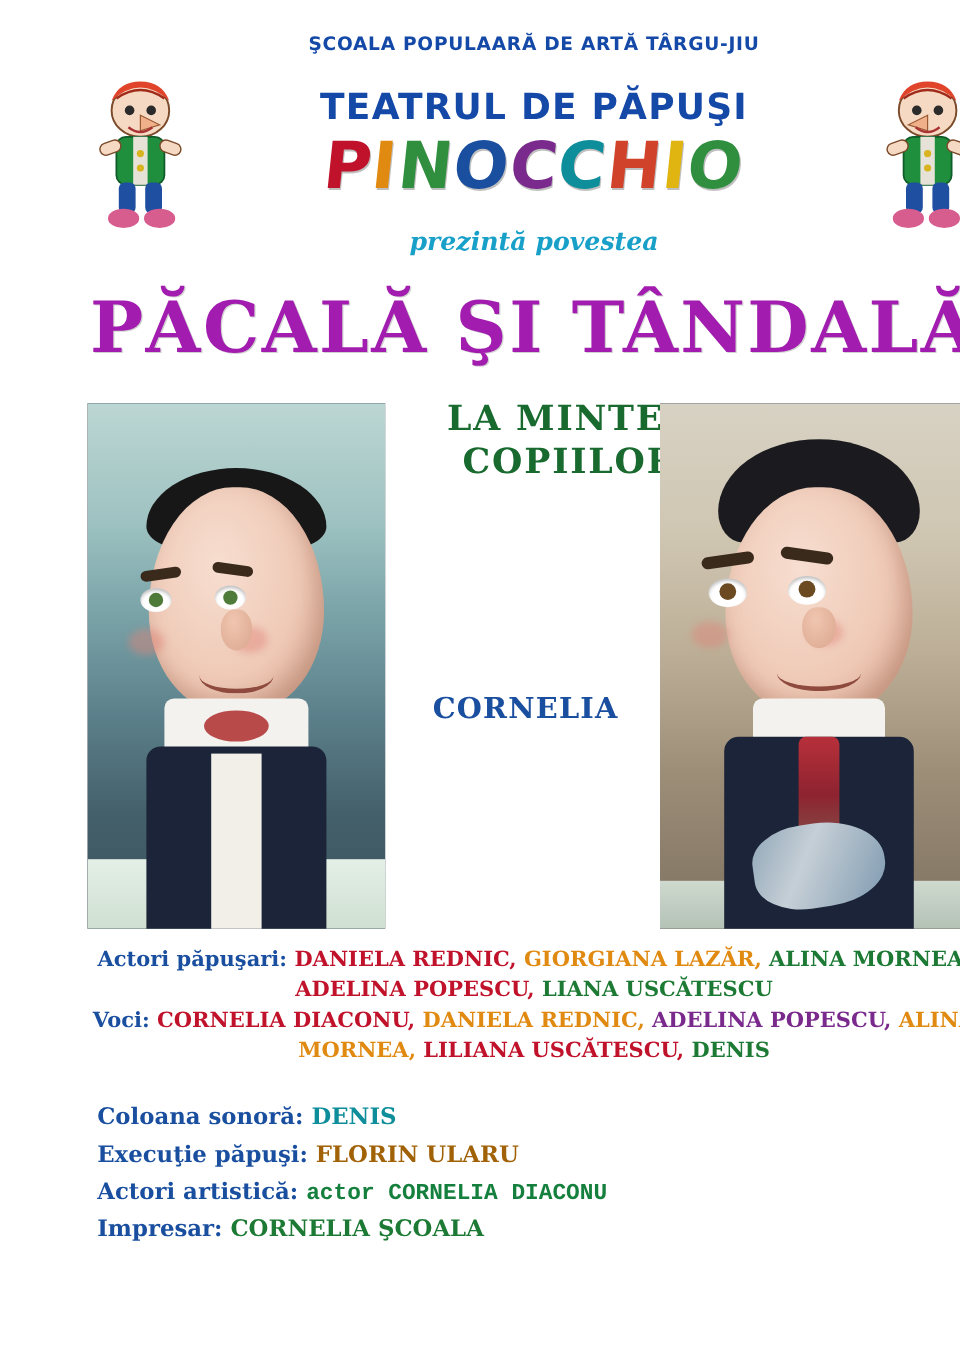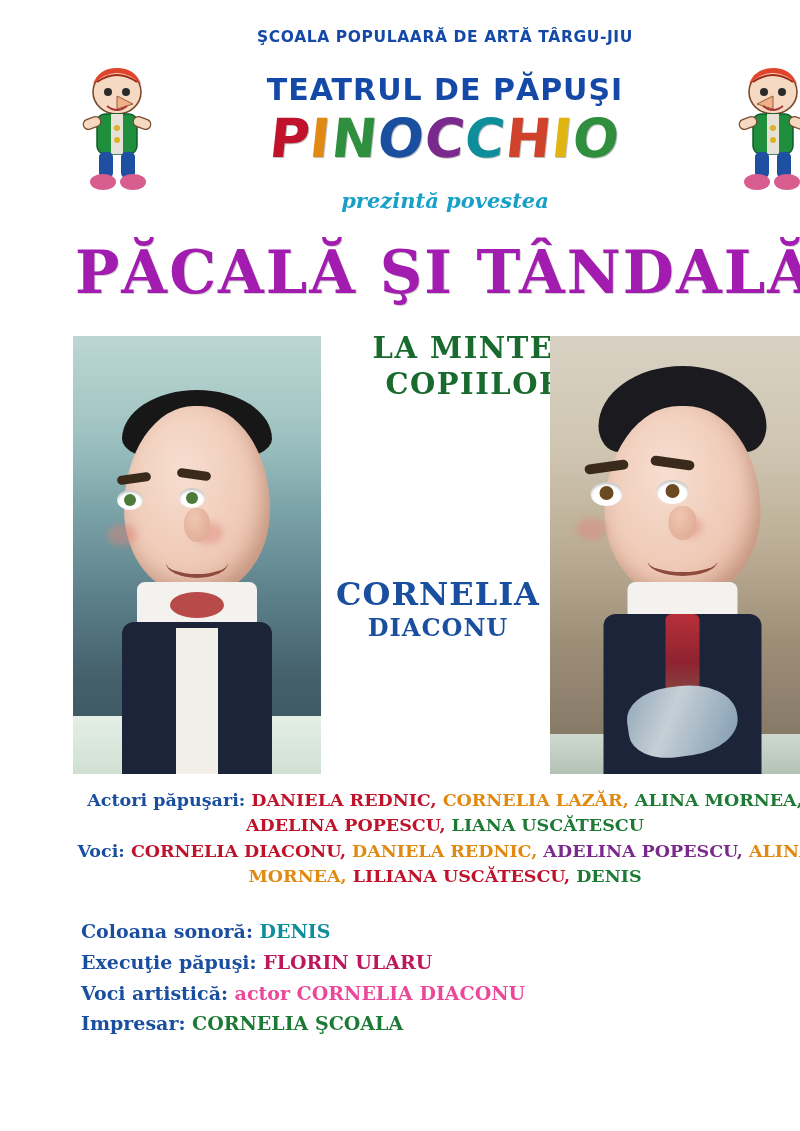--- a/index.html
+++ b/index.html
@@ -256,21 +256,21 @@
     position: absolute;
     top: 572px;
     left: 286px;
     width: 214px;
     text-align: center;
     font-family: "DejaVu Serif", serif;
     font-weight: bold;
     color: #1a4fa0;
   }
   .show-by .line1 { font-size: 20px; font-style: italic; }
-  .show-by .line2 { font-size: 32px; letter-spacing: 1px; margin-top: 3px;}
+  .show-by .line2 { font-size: 24px; letter-spacing: 1px; margin-top: 3px;}
   .show-by .line3 { font-size: 24px; letter-spacing: 1px; }
 
   
   .cast {
     position: absolute;
     top: 788px;
     left: 24px;
     width: 752px;
     text-align: center;
     font-family: "DejaVu Serif", serif;
@@ -414,35 +414,34 @@
       <div class="mouth" style="top:180px;width:70px;"></div>
       <div class="shirt" style="top:216px;width:110px;height:44px;border-radius:8px;"></div>
       <div class="vest" style="top:248px;width:158px;height:162px;"></div>
       <div class="tie" style="top:248px;"></div>
       <div style="position:absolute;top:320px;left:50%;transform:translateX(-50%) rotate(-8deg);width:110px;height:70px;background:linear-gradient(120deg,#8fa6b8,#c6cfd6 40%,#7e9ab0 100%);border-radius:40% 50% 45% 40%;"></div>
     </div>
   </div>
 
   <div class="show-by">
     <div class="line2">CORNELIA</div>
-    <div class="line3">DIACONU</div>
   </div>
 
   <div class="cast">
     <div>
       <span class="lbl">Actori păpuşari:</span>
-      <span id="actors-names"><span style="color: rgb(192, 19, 43);"> DANIELA REDNIC,</span><span style="color: rgb(224, 138, 18);"> CORNELIA LAZĂR,</span><span style="color: rgb(29, 122, 52);"> ALINA MORNEA,</span><span style="color: rgb(192, 19, 43);"> ADELINA POPESCU,</span><span style="color: rgb(29, 122, 52);"> LIANA USCĂTESCU</span></span>
+      <span id="actors-names"><span style="color: rgb(192, 19, 43);"> DANIELA REDNIC,</span><span style="color: rgb(224, 138, 18);"> GIORGIANA LAZĂR,</span><span style="color: rgb(29, 122, 52);"> ALINA MORNEA,</span><span style="color: rgb(192, 19, 43);"> ADELINA POPESCU,</span><span style="color: rgb(29, 122, 52);"> LIANA USCĂTESCU</span></span>
     </div>
     <div>
       <span class="lbl">Voci:</span>
       <span id="voices-names"><span style="color: rgb(192, 19, 43);"> CORNELIA DIACONU,</span><span style="color: rgb(224, 138, 18);"> DANIELA REDNIC,</span><span style="color: rgb(122, 42, 140);"> ADELINA POPESCU,</span><span style="color: rgb(224, 138, 18);"> ALINA MORNEA,</span><span style="color: rgb(192, 19, 43);"> LILIANA USCĂTESCU,</span><span style="color: rgb(29, 122, 52);"> DENIS</span></span>
     </div>
   </div>
 
   <div class="crew" id="crew-list">
       <div><span class="lbl">Coloana sonoră: </span><span style="color: rgb(14, 141, 154);">DENIS</span></div>
-      <div><span class="lbl">Execuţie păpuşi: </span><span style="color: #be185d; text-align: right;">FLORIN ULARU</span></div>
-      <div><span class="lbl">Voci artistică: </span><span style="color: #ec4899;">actor CORNELIA DIACONU</span></div>
+      <div><span class="lbl">Execuţie păpuşi: </span><span style="color: #a16207; text-align: right;">FLORIN ULARU</span></div>
+      <div><span class="lbl">Actori artistică: </span><span style="color: #15803d; font-family: Liberation Mono, monospace;">actor CORNELIA DIACONU</span></div>
       <div><span class="lbl">Impresar: </span><span style="color: rgb(29, 122, 52);">CORNELIA ŞCOALA</span></div>
     </div>
 
 
 </div>
 
 </body></html>

